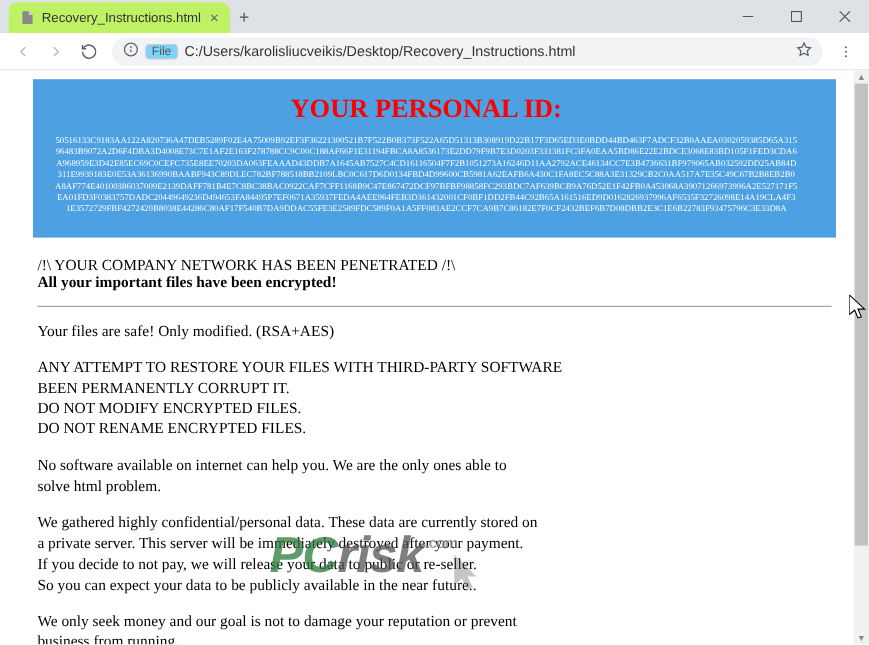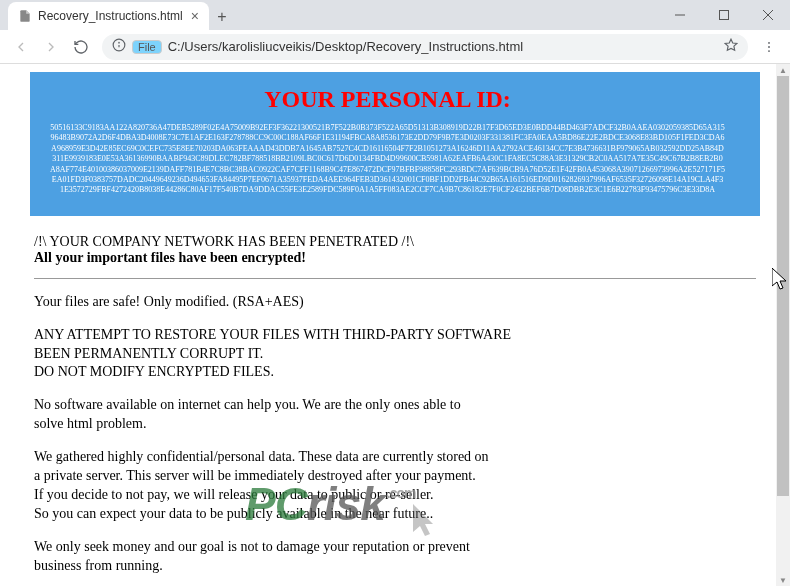--- a/index.html
+++ b/index.html
@@ -1,19 +1,19 @@
 <!DOCTYPE html>
 <html><head>
 <meta charset="utf-8">
 <style>
   * { margin: 0; padding: 0; box-sizing: border-box; }
   body { font-family: "Segoe UI", Arial, sans-serif; background: #fff; width: 790px; height: 586px; overflow: hidden; position: relative; }
   
   .titlebar { height: 30px; background: #dee1e6; display: flex; align-items: flex-end; padding-left: 8px; }
-  .tab { background: #ffffff; height: 28px; border-radius: 8px 8px 0 0; display: flex; align-items: center; padding: 12px 10px; min-width: 180px; font-size: 12px; color: #333; justify-content: center; }
+  .tab { background: #bef264; height: 28px; border-radius: 8px 8px 0 0; display: flex; align-items: center; padding: 12px 10px; min-width: 180px; font-size: 12px; color: #333; justify-content: center; }
   .tab-icon { width: 14px; height: 14px; margin-right: 6px; display: inline-flex; align-items: center; justify-content: center; }
   .tab-icon svg { width: 14px; height: 14px; }
   .tab-title { flex: 1; white-space: nowrap; overflow: hidden; text-overflow: ellipsis; }
   .tab-close { margin-left: 8px; color: #666; font-size: 14px; cursor: pointer; }
   .newtab { width: 26px; height: 26px; display: flex; align-items: center; justify-content: center; color: #555; font-size: 16px; cursor: pointer; }
   .win-controls { margin-left: auto; display: flex; }
   .win-btn { width: 44px; height: 30px; display: flex; align-items: center; justify-content: center; color: #555; cursor: pointer; }
   .win-btn svg { width: 10px; height: 10px; }
   
   .toolbar { height: 34px; background: #fff; display: flex; align-items: center; padding: 0 6px; border-bottom: 1px solid #ddd; }
@@ -143,20 +143,21 @@
       <div class="warn-line1">/!\ YOUR COMPANY NETWORK HAS BEEN PENETRATED /!\</div>
       <div class="warn-line2">All your important files have been encrypted!</div>
       <div class="hr"></div>
 
       <div class="para">Your files are safe! Only modified. (RSA+AES)</div>
 
       <div class="para">
         <div>ANY ATTEMPT TO RESTORE YOUR FILES WITH THIRD-PARTY SOFTWARE</div>
         <div>BEEN PERMANENTLY CORRUPT IT.</div>
         <div>DO NOT MODIFY ENCRYPTED FILES.</div>
+        <div>DO NOT RENAME ENCRYPTED FILES.</div>
       </div>
 
       <div class="para">
         <div>No software available on internet can help you. We are the only ones able to</div>
         <div>solve html problem.</div>
       </div>
 
       <div class="para">
         <div>We gathered highly confidential/personal data. These data are currently stored on</div>
         <div>a private server. This server will be immediately destroyed after your payment.</div>

